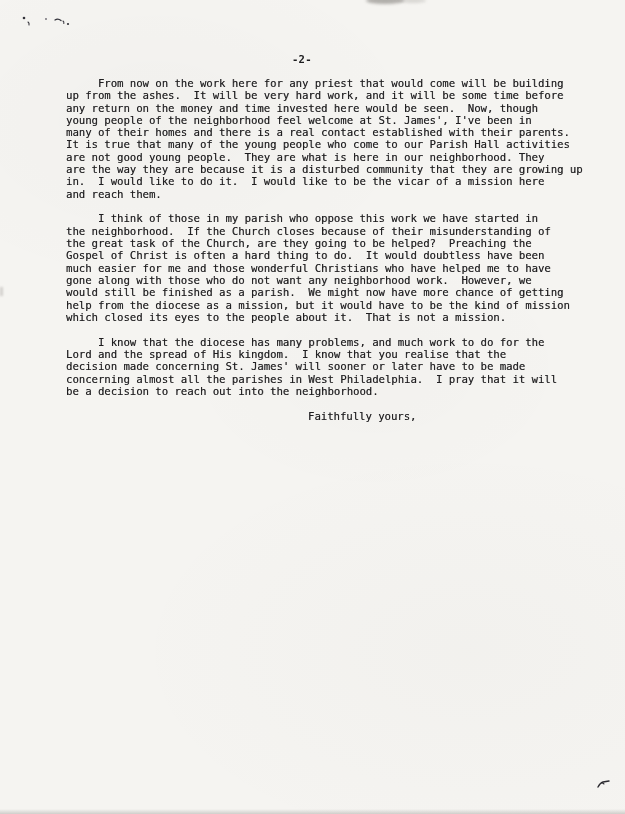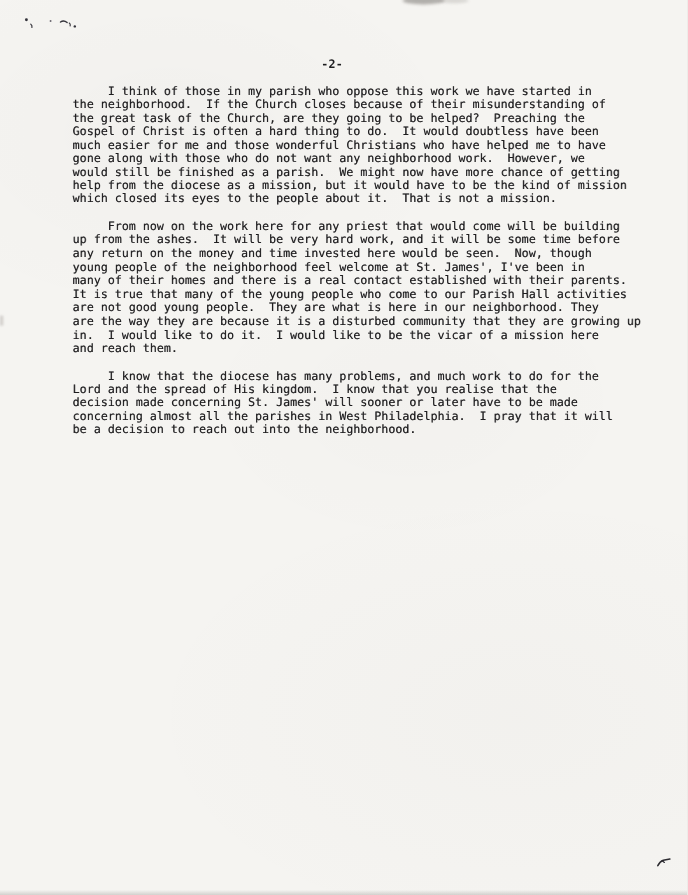--- a/index.html
+++ b/index.html
@@ -111,44 +111,45 @@
     <circle cx="53" cy="13" r="1.1" fill="#33323a"></circle>
   </svg>
 
   <div class="smudge-top"></div>
   <div class="smudge-top-2"></div>
   <div class="left-edge-speck"></div>
 
   <div class="page-number">-2-</div>
 
   <div class="letter-body">
-    <div class="para">     I think of those in my parish who oppose this work we have started in
-the neighborhood.  If the Church closes because of their misunderstanding of
-the great task of the Church, are they going to be helped?  Preaching the
-Gospel of Christ is often a hard thing to do.  It would doubtless have been
-much easier for me and those wonderful Christians who have helped me to have
-gone along with those who do not want any neighborhood work.  However, we
-would still be finished as a parish.  We might now have more chance of getting
-help from the diocese as a mission, but it would have to be the kind of mission
-which closed its eyes to the people about it.  That is not a mission.</div>
     <div class="para">     From now on the work here for any priest that would come will be building
 up from the ashes.  It will be very hard work, and it will be some time before
 any return on the money and time invested here would be seen.  Now, though
 young people of the neighborhood feel welcome at St. James', I've been in
 many of their homes and there is a real contact established with their parents.
 It is true that many of the young people who come to our Parish Hall activities
 are not good young people.  They are what is here in our neighborhood. They
 are the way they are because it is a disturbed community that they are growing up
 in.  I would like to do it.  I would like to be the vicar of a mission here
 and reach them.</div>
+    <div class="para">     I think of those in my parish who oppose this work we have started in
+the neighborhood.  If the Church closes because of their misunderstanding of
+the great task of the Church, are they going to be helped?  Preaching the
+Gospel of Christ is often a hard thing to do.  It would doubtless have been
+much easier for me and those wonderful Christians who have helped me to have
+gone along with those who do not want any neighborhood work.  However, we
+would still be finished as a parish.  We might now have more chance of getting
+help from the diocese as a mission, but it would have to be the kind of mission
+which closed its eyes to the people about it.  That is not a mission.</div>
     <div class="para">     I know that the diocese has many problems, and much work to do for the
 Lord and the spread of His kingdom.  I know that you realise that the
 decision made concerning St. James' will sooner or later have to be made
 concerning almost all the parishes in West Philadelphia.  I pray that it will
 be a decision to reach out into the neighborhood.</div>
+    <div class="closing">Faithfully yours,</div>
   </div>
 
   <svg class="pen-mark" width="16" height="12" viewBox="0 0 16 12">
     <path d="M2 10 Q4 6 7 5 L13 4" stroke="#2c2b30" stroke-width="1.4" fill="none" stroke-linecap="round"></path>
     <path d="M6 5.5 L8 7" stroke="#2c2b30" stroke-width="1.1" fill="none" stroke-linecap="round"></path>
   </svg>
 
   <div class="bottom-edge-shadow"></div>
 
 </div>

